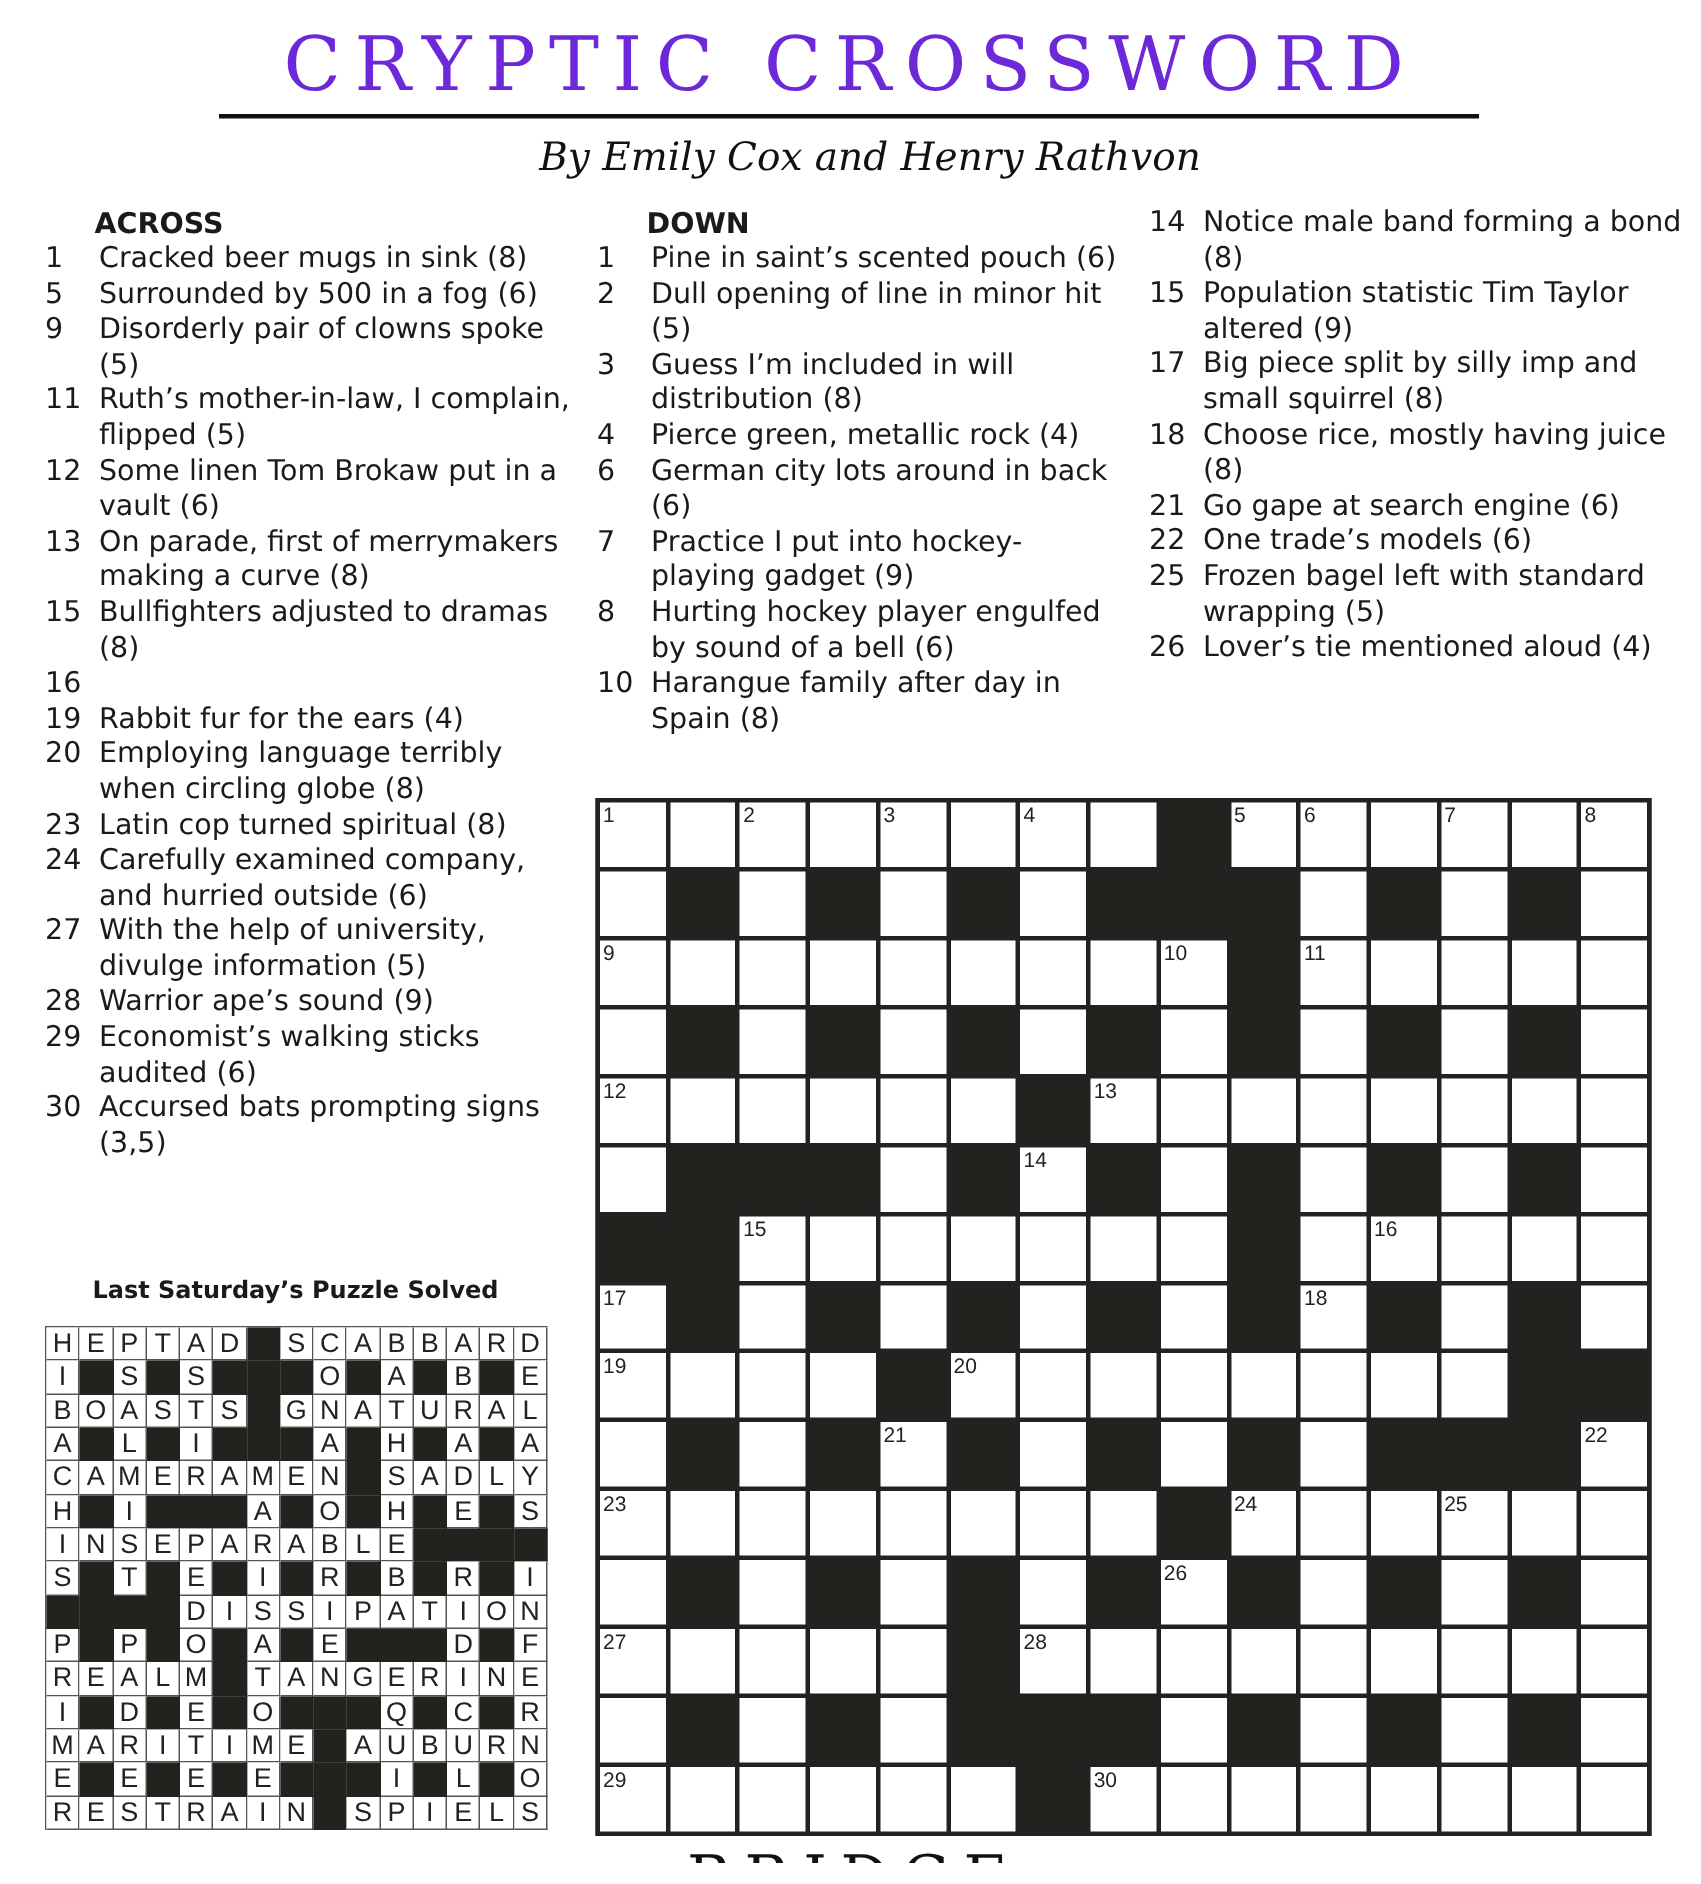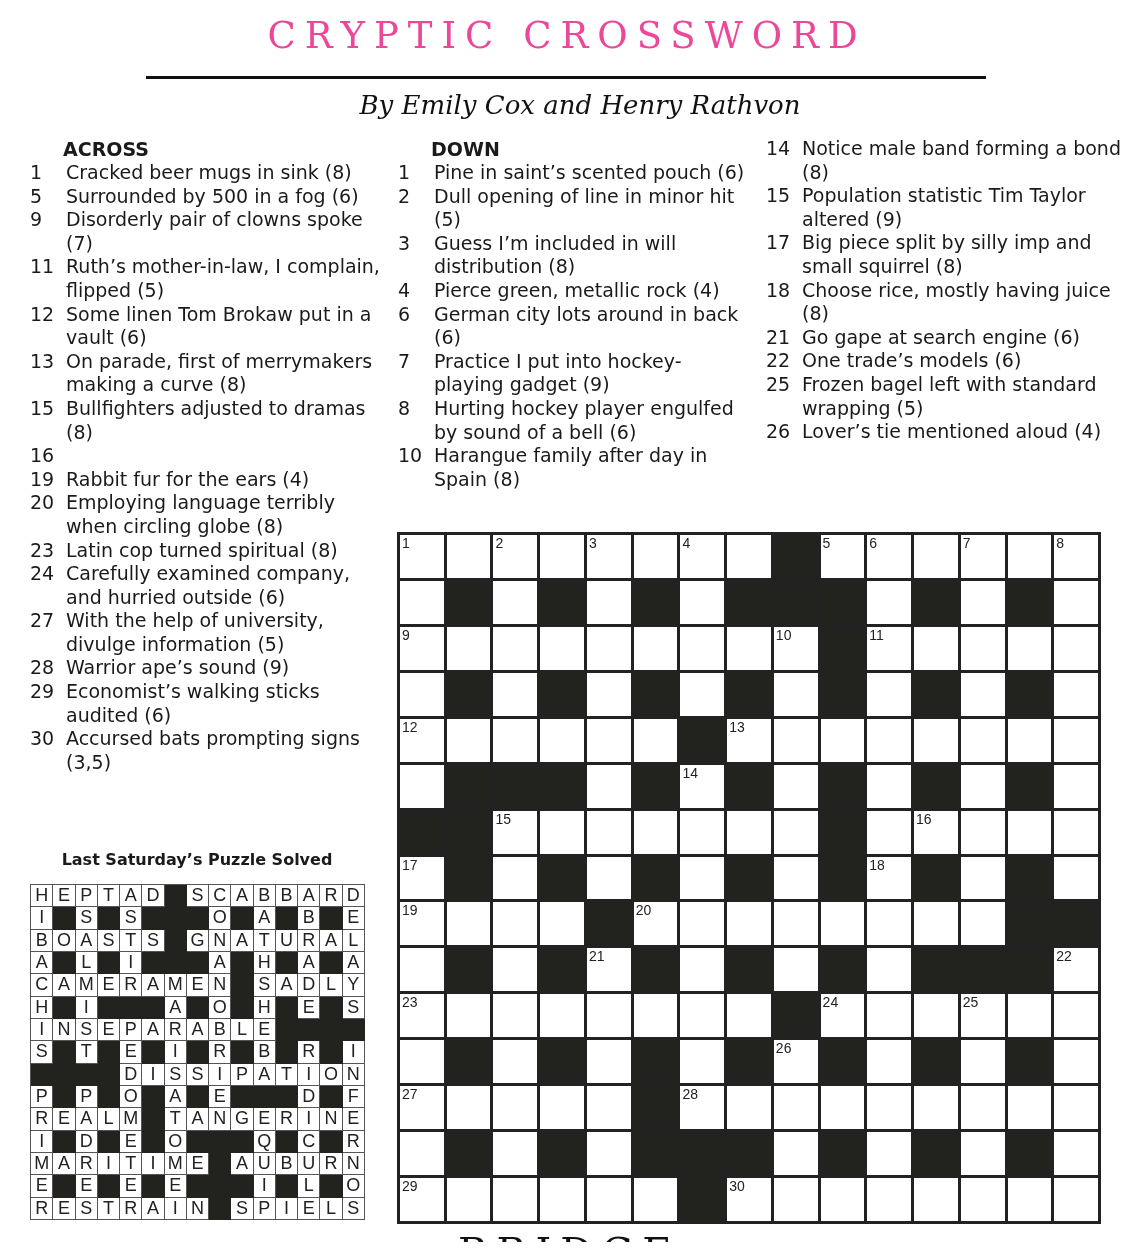--- a/index.html
+++ b/index.html
@@ -2,22 +2,22 @@
 <html><head>
 <meta charset="utf-8">
 <style>
   html, body { margin: 0; padding: 0; background: #ffffff; }
   body {
     width: 1134px; height: 1256px; position: relative; overflow: hidden;
     color: #1a1a1a; font-family: "DejaVu Sans", sans-serif;
   }
   .title {
     position: absolute; left: 0; top: 14px; width: 1134px; text-align: center;
-    font-family: "DejaVu Serif", serif; font-size: 37px; letter-spacing: 9px;
-    font-weight: normal; color: #ec4899;
+    font-family: "DejaVu Serif", serif; font-size: 50px; letter-spacing: 9px;
+    font-weight: normal; color: #6d28d9;
   }
   .rule {
     position: absolute; left: 146px; top: 76px; width: 840px; height: 3px; background: #111;
   }
   .byline {
     position: absolute; left: 0; top: 90px; width: 1160px; text-align: center;
     font-family: "DejaVu Serif", serif; font-style: italic; font-size: 26px; color: #111;
   }
   .col { position: absolute; font-size: 19px; line-height: 23.6px; }
   .col-across { left: 30px; top: 137px; width: 350px; }
@@ -76,21 +76,21 @@
       <div class="clue">
         <span class="num">1</span>
         <span class="txt">Cracked beer mugs in sink (8)</span>
       </div>
       <div class="clue">
         <span class="num">5</span>
         <span class="txt">Surrounded by 500 in a fog (6)</span>
       </div>
       <div class="clue">
         <span class="num">9</span>
-        <span class="txt">Disorderly pair of clowns spoke (7)</span>
+        <span class="txt">Disorderly pair of clowns spoke (5)</span>
       </div>
       <div class="clue">
         <span class="num">11</span>
         <span class="txt">Ruth’s mother-in-law, I complain, flipped (5)</span>
       </div>
       <div class="clue">
         <span class="num">12</span>
         <span class="txt">Some linen Tom Brokaw put in a vault (6)</span>
       </div>
       <div class="clue">

